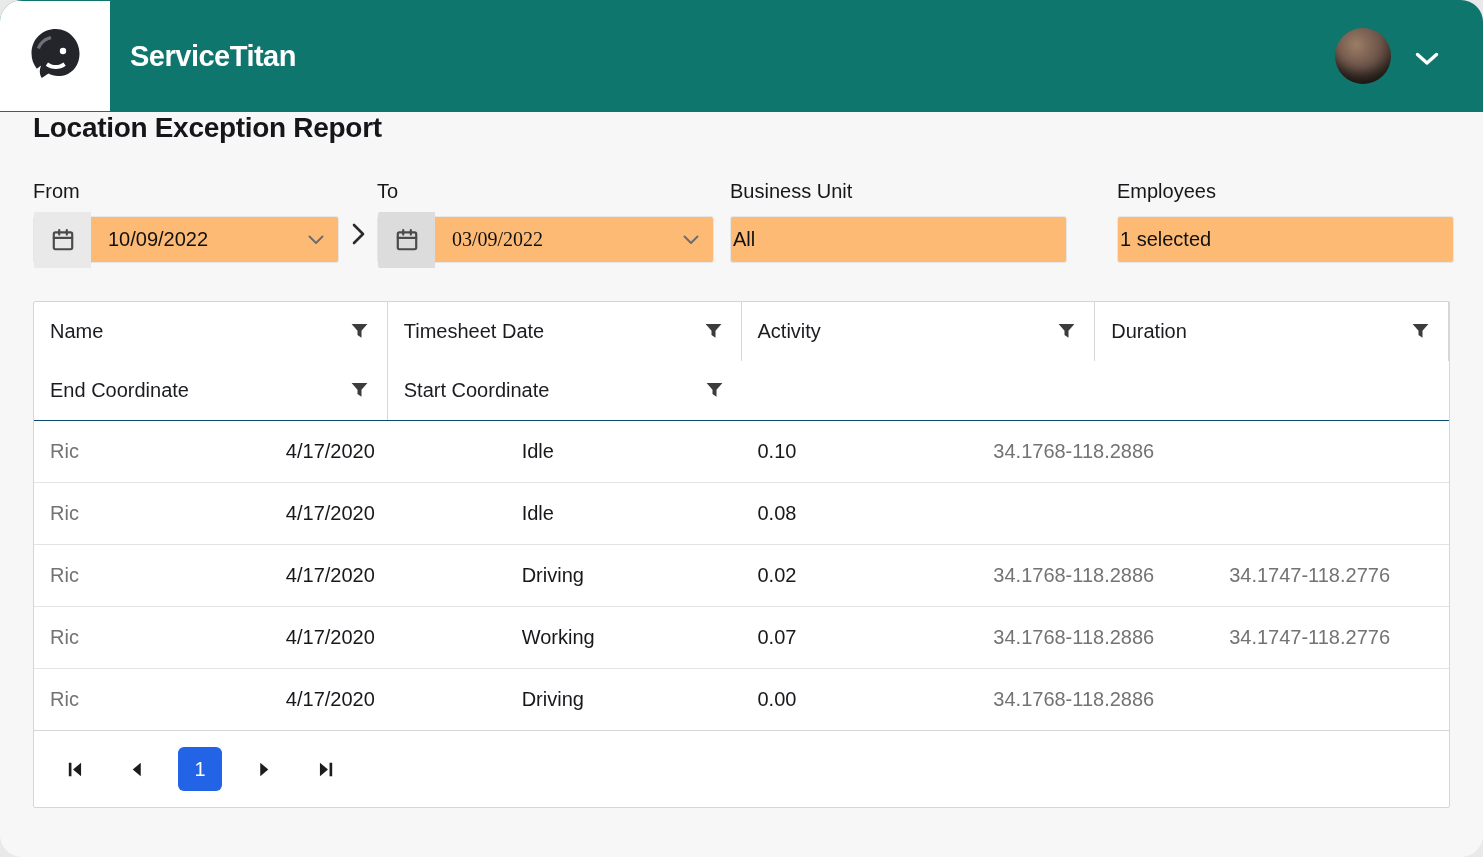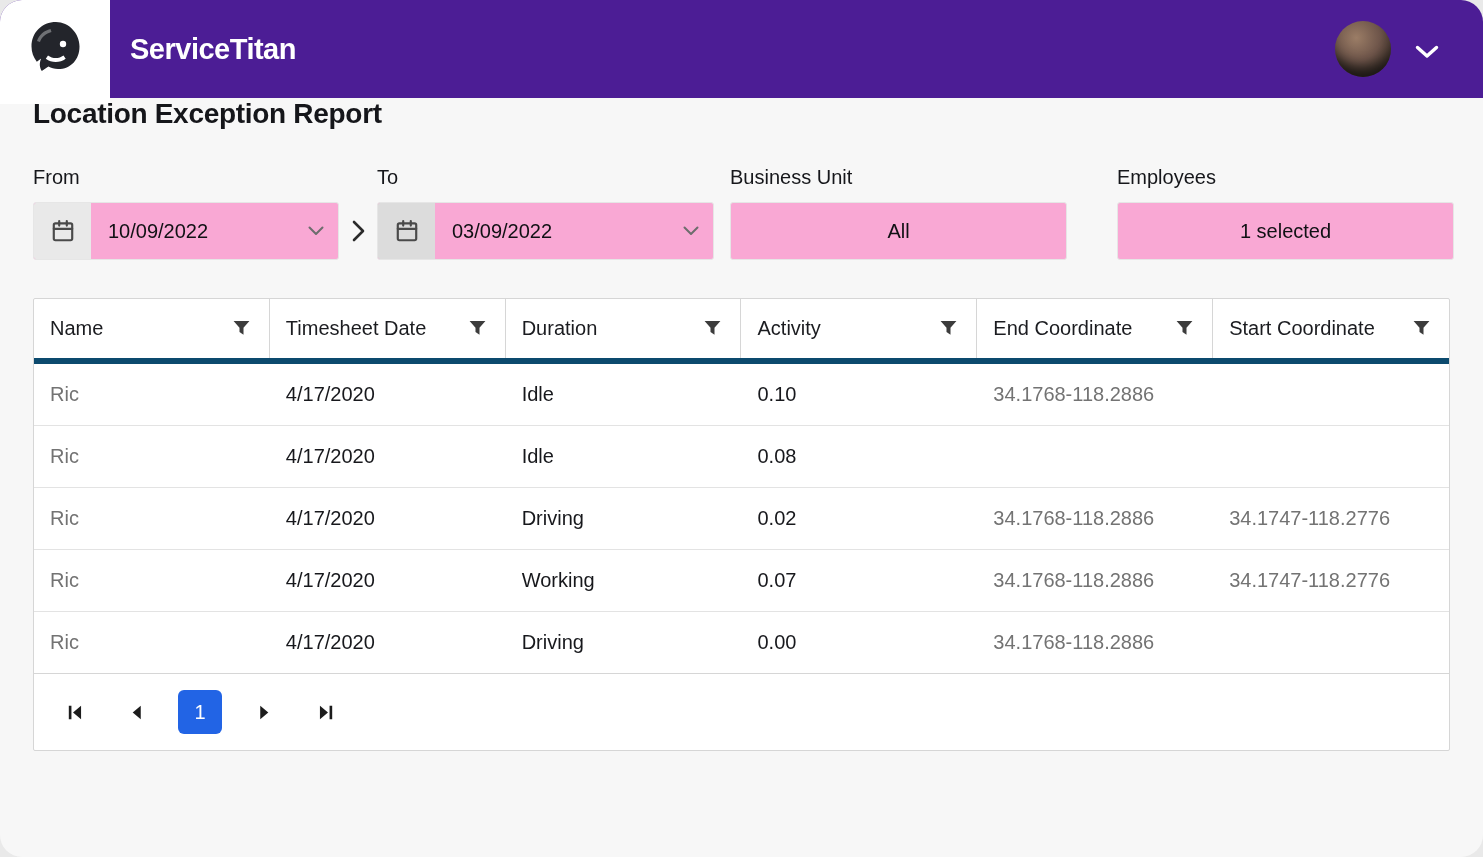--- a/index.html
+++ b/index.html
@@ -4,21 +4,21 @@
 <style>
   * { margin:0; padding:0; box-sizing:border-box; }
   html,body { background:#e9e9e9; font-family:"Liberation Sans","DejaVu Sans",sans-serif; }
   .frame{
     width:1483px; height:857px; background:#f7f7f7; position:relative;
     border-radius:22px; overflow:hidden; margin:0 auto;
   }
 
   
   header{
-    height:98px; background:#4c1d95; display:flex; align-items:center;
+    height:112px; background:#0f766e; display:flex; align-items:center;
   }
   .logo-box{
     width:110px; height:110px; background:#ffffff; display:flex;
     align-items:center; justify-content:center; cursor:pointer; flex:0 0 auto;
   }
   .brand{
     color:#ffffff; font-size:29px; font-weight:700; letter-spacing:-0.5px;
     margin-left:20px;
   }
   .hdr-spacer{ flex:1; }
@@ -35,45 +35,45 @@
   h1{
     font-size:28px; font-weight:800; color:#15161a;
     letter-spacing:-0.3px;
   }
 
   
   .filters{ display:flex; margin-top:36px; align-items:flex-end; }
   .filter-group{ display:flex; flex-direction:column; }
   .filter-label{ font-size:20px; color:#16171b; margin-bottom:13px; font-weight:500; }
   .control{
-    height:58px; background:#f9a8d4; border:1px solid #e6e6e6; border-radius:3px;
+    height:47px; background:#fdba74; border:1px solid #e6e6e6; border-radius:3px;
     display:flex; align-items:center; cursor:pointer;
   }
   .datepicker{ width:306px; padding-right:14px; }
-  .datepicker.to{ width:337px; }
+  .datepicker.to{ width:337px;font-family:Liberation Serif, serif; }
   .cal-box{
     width:57px; height:56px; background:#e9e9e9; display:flex; align-items:center;
     justify-content:center; flex:0 0 auto; border-radius:2px 0 0 2px;
   }
   .cal-box.dark{ background:#dcdcdc; }
   .date-value{ font-size:20px; color:#101114; margin-left:17px; flex:1; }
   .range-arrow{
     width:38px; height:58px; display:flex; align-items:center; justify-content:center;
     flex:0 0 auto;
   }
-  .select-box{ width:337px; padding:0 12px;justify-content:center; }
+  .select-box{ width:337px; padding:0 2px; }
   .select-box .select-value{ font-size:20px; color:#101114; }
   .gap-sm{ width:16px; flex:0 0 auto; }
   .gap-lg{ width:50px; flex:0 0 auto; }
 
   
   .table-card{
     margin-top:38px; background:#ffffff; border:1px solid #d6d6d6; border-radius:2px;
   }
-  .thead{ display:grid; grid-template-columns:repeat(6,1fr); border-bottom:6px solid #0c4a6e; }
+  .thead{ display:grid; grid-template-columns:repeat(4,1fr); border-bottom:1px solid #0c4a6e; }
   .th{
     height:59px; display:flex; align-items:center; padding:0 14px 0 16px;
     border-right:1px solid #d6d6d6; font-size:20px; color:#1b1c20; font-weight:500;
   }
   .th:last-child{ border-right:none; }
   .th .th-label{ flex:1; }
   .funnel-btn{ display:flex; align-items:center; cursor:pointer; padding:4px; }
   .trow{ display:grid; grid-template-columns:repeat(6,1fr); border-bottom:1px solid #e3e3e3; }
   .td{
     height:61px; display:flex; align-items:center; padding:0 16px;
@@ -195,29 +195,29 @@
         </div>
         <div class="th">
           <span class="th-label">Timesheet Date</span>
           <span class="funnel-btn">
             <svg width="19" height="19" viewBox="0 0 18 18">
                 <path d="M1.5 2h15l-5.6 6.3v6.7l-3.8-2.6V8.3z" fill="#3c3c3c"></path>
               </svg>
           </span>
         </div>
         <div class="th">
+          <span class="th-label">Activity</span>
+          <span class="funnel-btn">
+            <svg width="19" height="19" viewBox="0 0 18 18">
+                <path d="M1.5 2h15l-5.6 6.3v6.7l-3.8-2.6V8.3z" fill="#3c3c3c"></path>
+              </svg>
+          </span>
+        </div>
+        <div class="th">
           <span class="th-label">Duration</span>
-          <span class="funnel-btn">
-            <svg width="19" height="19" viewBox="0 0 18 18">
-                <path d="M1.5 2h15l-5.6 6.3v6.7l-3.8-2.6V8.3z" fill="#3c3c3c"></path>
-              </svg>
-          </span>
-        </div>
-        <div class="th">
-          <span class="th-label">Activity</span>
           <span class="funnel-btn">
             <svg width="19" height="19" viewBox="0 0 18 18">
                 <path d="M1.5 2h15l-5.6 6.3v6.7l-3.8-2.6V8.3z" fill="#3c3c3c"></path>
               </svg>
           </span>
         </div>
         <div class="th">
           <span class="th-label">End Coordinate</span>
           <span class="funnel-btn">
             <svg width="19" height="19" viewBox="0 0 18 18">

